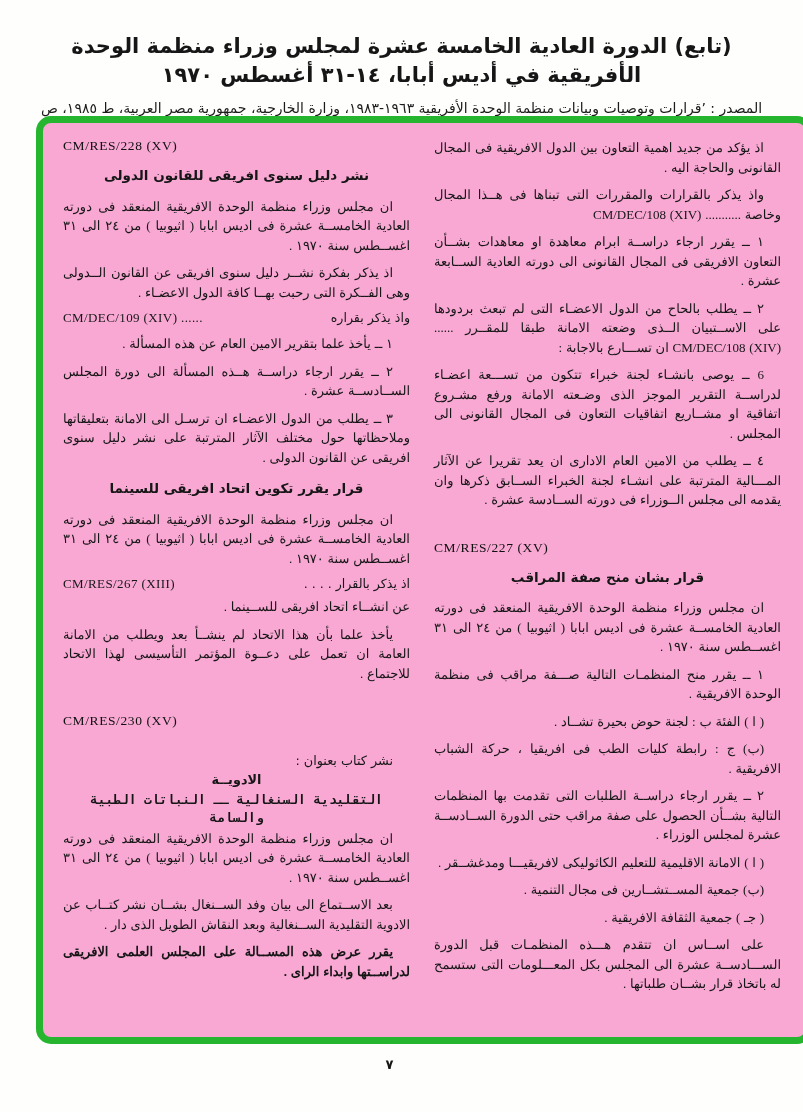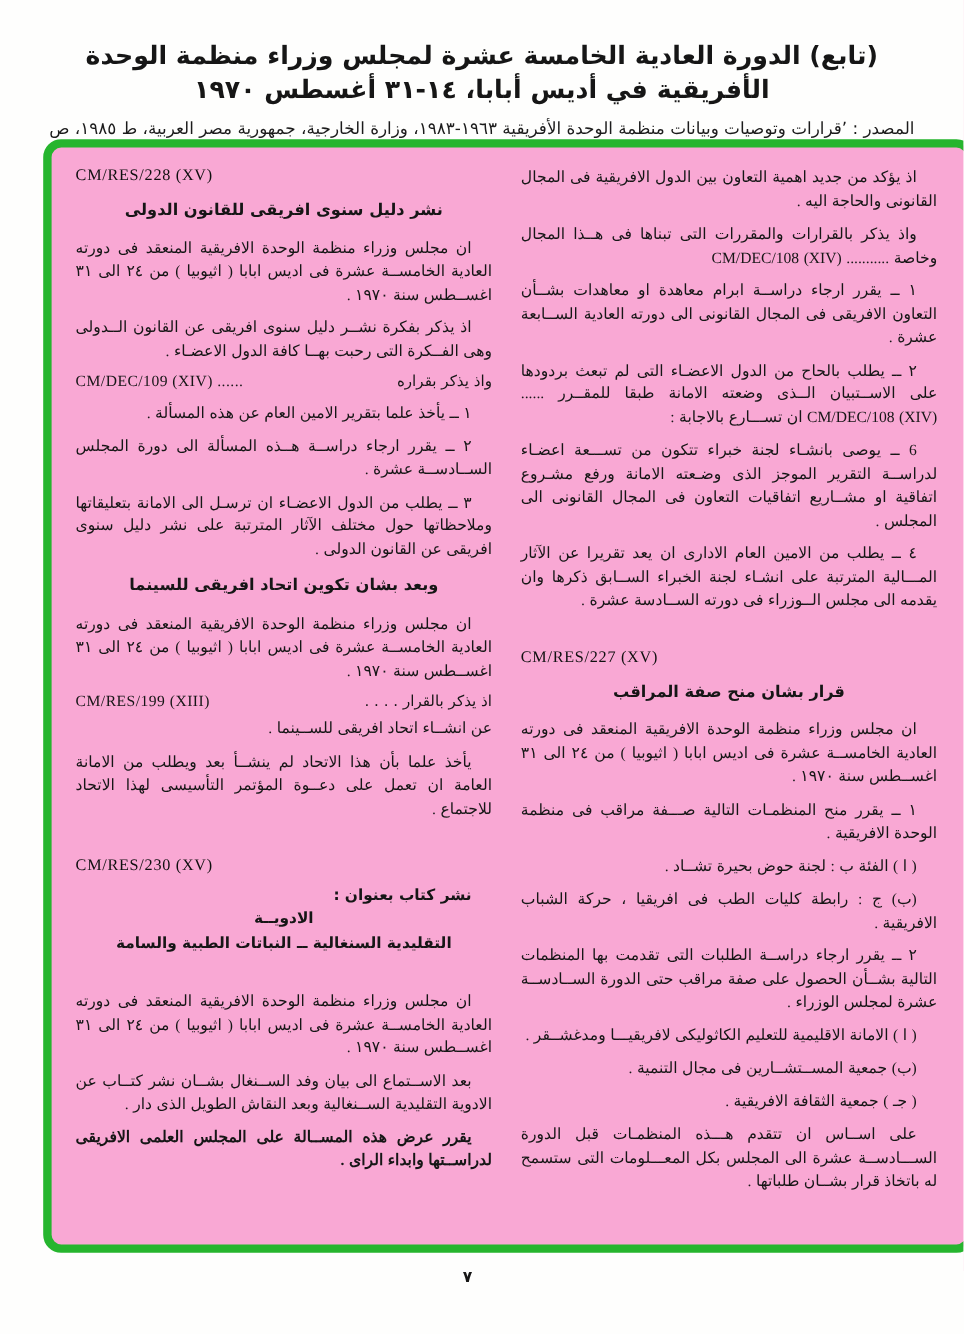--- a/index.html
+++ b/index.html
@@ -48,23 +48,23 @@
   .para.bold{font-weight:bold;}
   .para.tail{margin-top:-3px;}
   .split{
     display:flex;justify-content:space-between;align-items:baseline;
     font-size:12.6px;margin:0 0 8px;
   }
   .split .code{
     direction:ltr;font-family:"Liberation Serif","DejaVu Serif",serif;
     font-size:13px;letter-spacing:0.4px;white-space:nowrap;
   }
-  .pre-title{font-size:12.8px;font-weight:bold;text-indent:17px;margin:10px 0 3px;}
+  .pre-title{font-size:12.8px;font-weight:normal;text-indent:17px;margin:24px 0 3px;}
   .book-title{font-size:12.8px;font-weight:bold;text-align:center;margin:0 0 2px;line-height:1.45;}
-  .book-title.l2{margin-bottom:28px;}
+  .book-title.l2{margin-bottom:0;font-family:Liberation Mono, monospace;}
 
   
   .page-num{
     position:absolute;bottom:40px;left:0;right:24px;
     text-align:center;font-size:13px;font-weight:bold;
   }
 </style>
 </head>
 <body>
 
@@ -85,25 +85,25 @@
         <p class="para indent">ان مجلس وزراء منظمة الوحدة الافريقية المنعقد فى دورته العادية الخامســة عشرة فى اديس ابابا ( اثيوبيا ) من ٢٤ الى ٣١ اغســطس سنة ١٩٧٠ .</p>
         <p class="para indent">اذ يذكر بفكرة نشــر دليل سنوى افريقى عن القانون الــدولى وهى الفــكرة التى رحبت بهــا كافة الدول الاعضـاء .</p>
         <div class="split">
           <span class="ar">واذ يذكر بقراره</span>
           <span class="code">CM/DEC/109 (XIV) ......</span>
         </div>
         <p class="para indent">١ ــ يأخذ علما بتقرير الامين العام عن هذه المسألة .</p>
         <p class="para indent">٢ ــ يقرر ارجاء دراســة هــذه المسألة الى دورة المجلس الســادســة عشرة .</p>
         <p class="para indent">٣ ــ يطلب من الدول الاعضـاء ان ترسـل الى الامانة بتعليقاتها وملاحظاتها حول مختلف الآثار المترتبة على نشر دليل سنوى افريقى عن القانون الدولى .</p>
 
-        <h3 class="res-title">وبعد بشان تكوين اتحاد افريقى للسينما</h3>
+        <h3 class="res-title">قرار يقرر تكوين اتحاد افريقى للسينما</h3>
         <p class="para indent">ان مجلس وزراء منظمة الوحدة الافريقية المنعقد فى دورته العادية الخامســة عشرة فى اديس ابابا ( اثيوبيا ) من ٢٤ الى ٣١ اغســطس سنة ١٩٧٠ .</p>
         <div class="split">
           <span class="ar">اذ يذكر بالقرار . . . .</span>
-          <span class="code">CM/RES/199 (XIII)</span>
+          <span class="code">CM/RES/267 (XIII)</span>
         </div>
         <p class="para tail">عن انشــاء اتحاد افريقى للســينما .</p>
         <p class="para indent">يأخذ علما بأن هذا الاتحاد لم ينشــأ بعد ويطلب من الامانة العامة ان تعمل على دعــوة المؤتمر التأسيسى لهذا الاتحاد للاجتماع .</p>
 
         <div class="res-code gap">CM/RES/230 (XV)</div>
         <p class="pre-title">نشر كتاب بعنوان :</p>
         <div class="book-title">الادويــة</div>
         <div class="book-title l2">التقليدية السنغالية ــ النباتات الطبية والسامة</div>
         <p class="para indent">ان مجلس وزراء منظمة الوحدة الافريقية المنعقد فى دورته العادية الخامســة عشرة فى اديس ابابا ( اثيوبيا ) من ٢٤ الى ٣١ اغســطس سنة ١٩٧٠ .</p>
         <p class="para indent">بعد الاســتماع الى بيان وفد الســنغال بشــان نشر كتــاب عن الادوية التقليدية الســنغالية وبعد النقاش الطويل الذى دار .</p>

